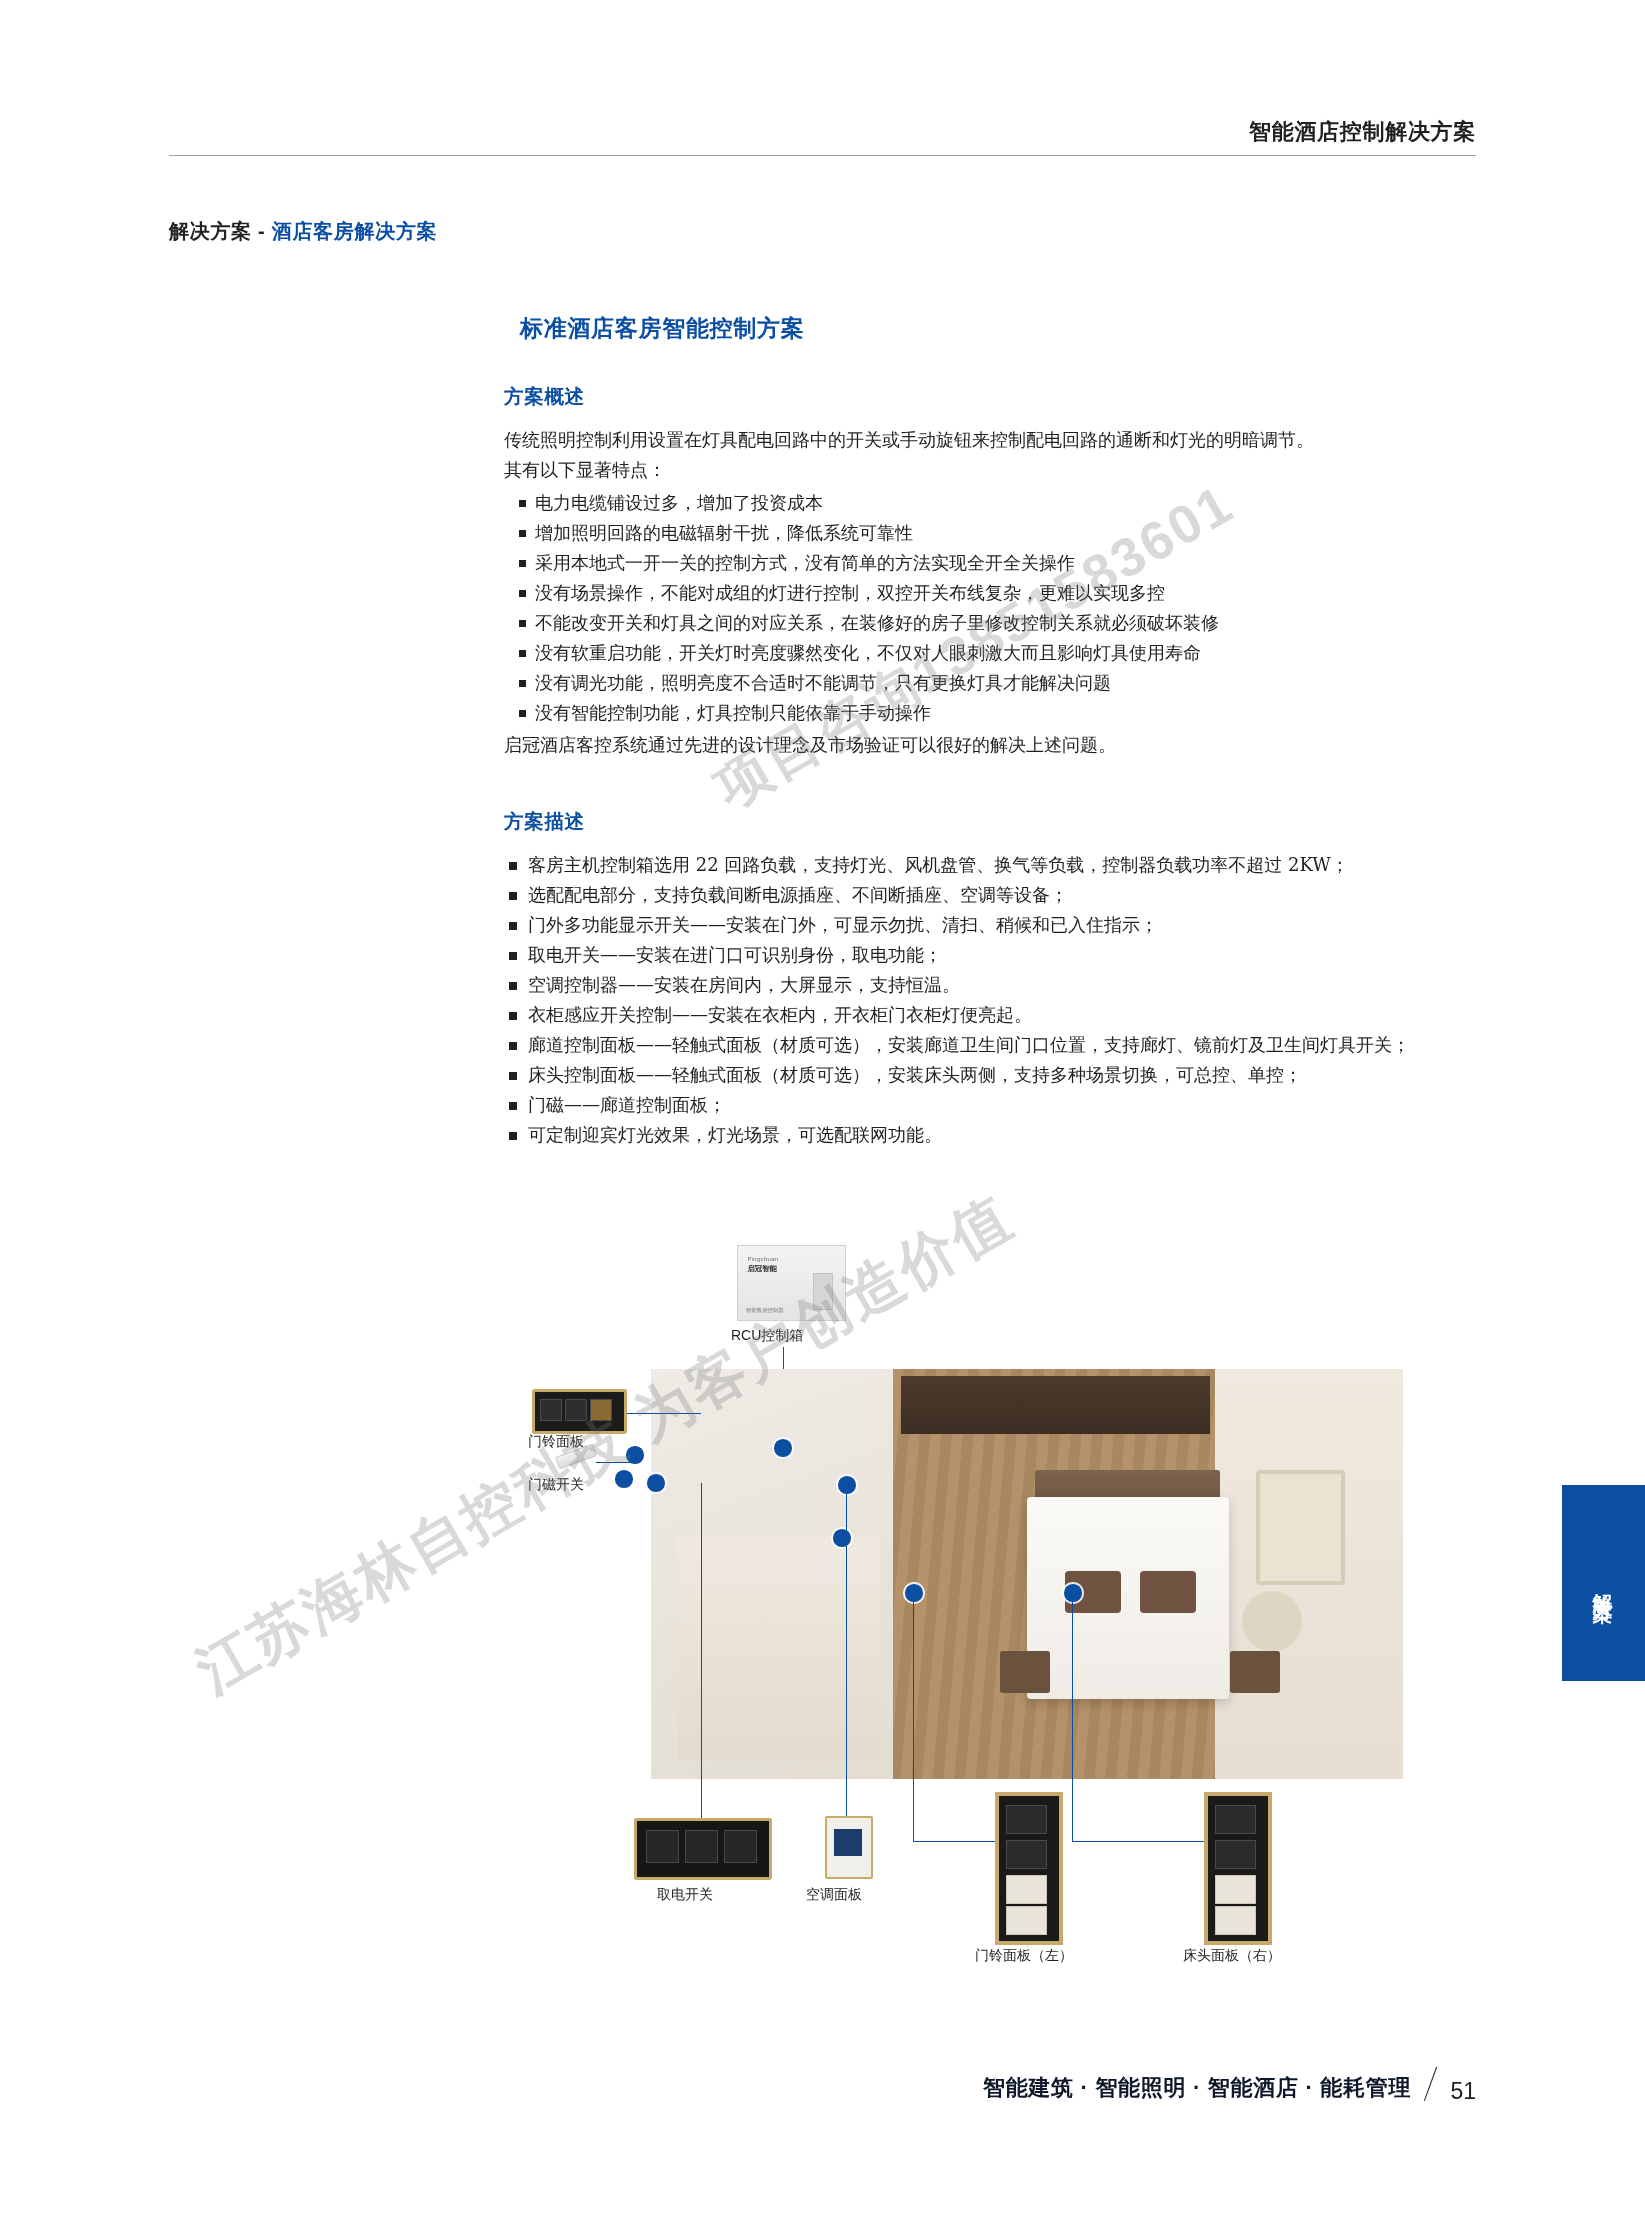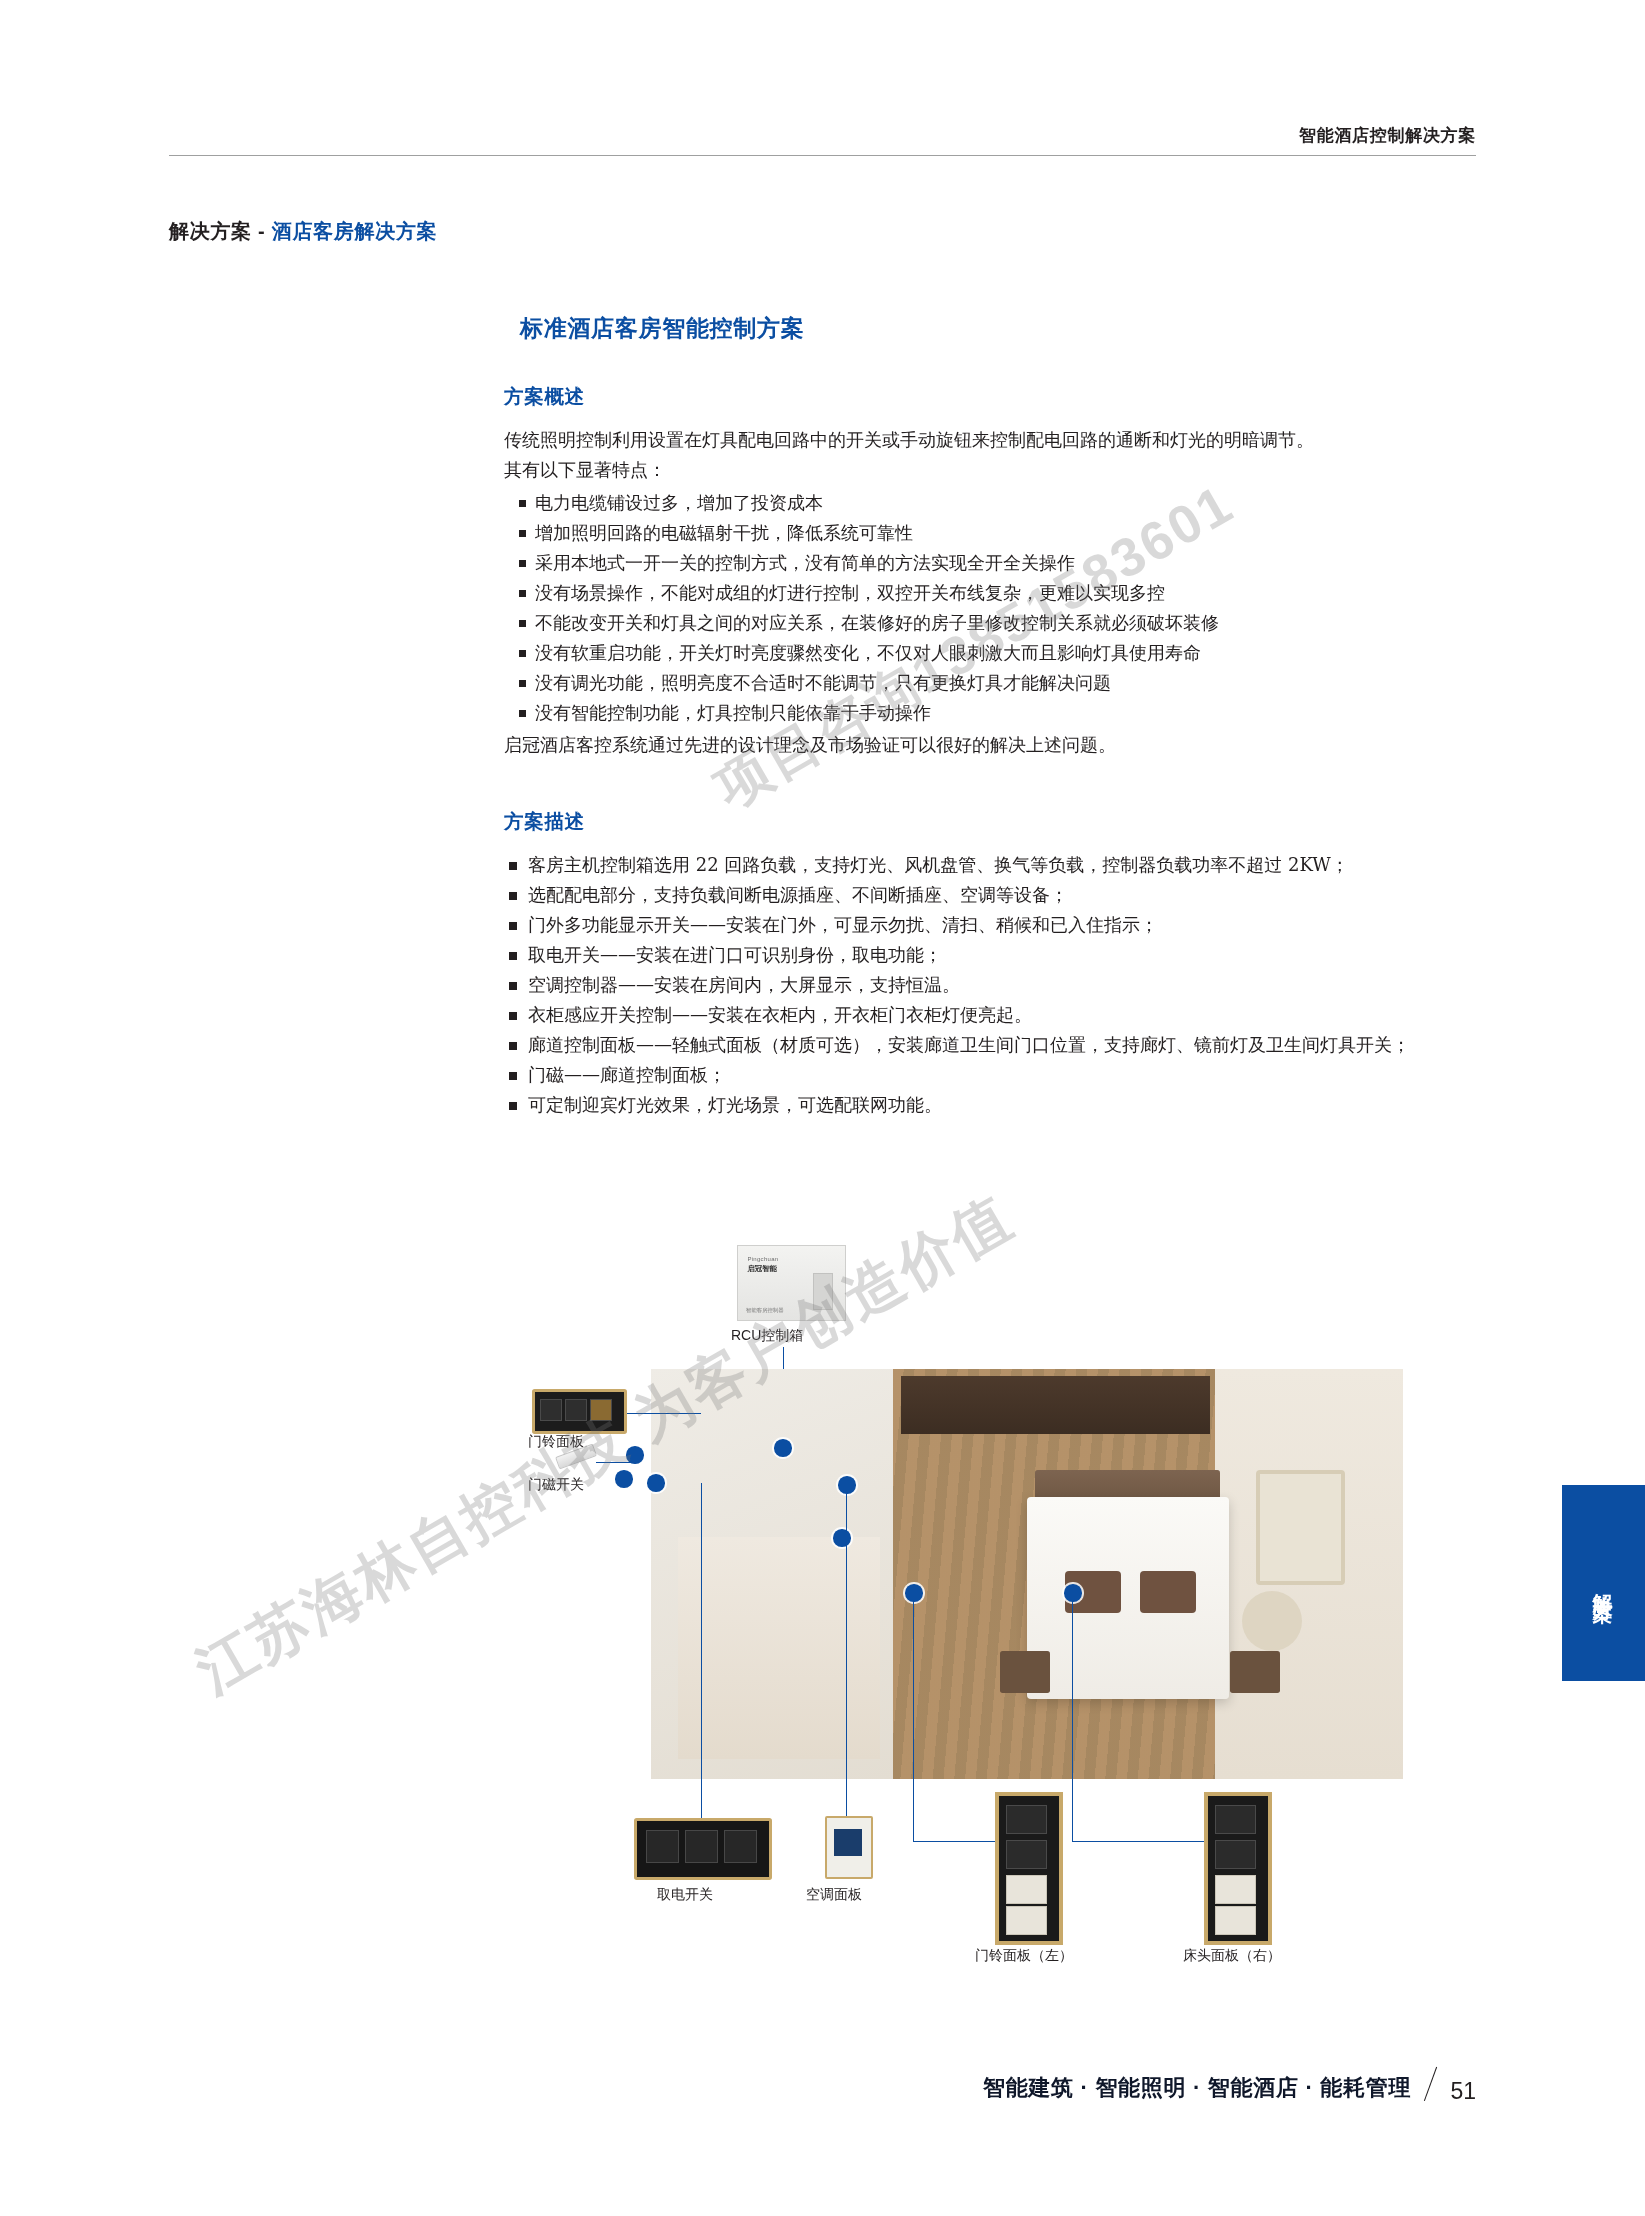--- a/index.html
+++ b/index.html
@@ -25,21 +25,21 @@
     top: 120px;
     left: 169px;
     width: 1307px;
     height: 35px;
     border-bottom: 1.3px solid #9fa0a0;
   }
   .header-title {
     position: absolute;
     right: 0;
     bottom: 8px;
-    font-size: 17px;
+    font-size: 22px;
     font-weight: bold;
     color: #231f20;
     letter-spacing: 0.7px;
     white-space: nowrap;
   }
 
   
   .breadcrumb {
     position: absolute;
     top: 218px;
@@ -406,20 +406,21 @@
     <div class="desc-block">
       <h3 class="sub-title">方案描述</h3>
       <ul class="bullets tight">
         <li>客房主机控制箱选用 22 回路负载，支持灯光、风机盘管、换气等负载，控制器负载功率不超过 2KW；</li>
         <li>选配配电部分，支持负载间断电源插座、不间断插座、空调等设备；</li>
         <li>门外多功能显示开关——安装在门外，可显示勿扰、清扫、稍候和已入住指示；</li>
         <li>取电开关——安装在进门口可识别身份，取电功能；</li>
         <li>空调控制器——安装在房间内，大屏显示，支持恒温。</li>
         <li>衣柜感应开关控制——安装在衣柜内，开衣柜门衣柜灯便亮起。</li>
         <li>廊道控制面板——轻触式面板（材质可选），安装廊道卫生间门口位置，支持廊灯、镜前灯及卫生间灯具开关；</li>
+        <li>床头控制面板——轻触式面板（材质可选），安装床头两侧，支持多种场景切换，可总控、单控；</li>
         <li>门磁——廊道控制面板；</li>
         <li>可定制迎宾灯光效果，灯光场景，可选配联网功能。</li>
       </ul>
     </div>
 
   </div>
 
   <div class="diagram">
 
     <div class="rcu-device">

